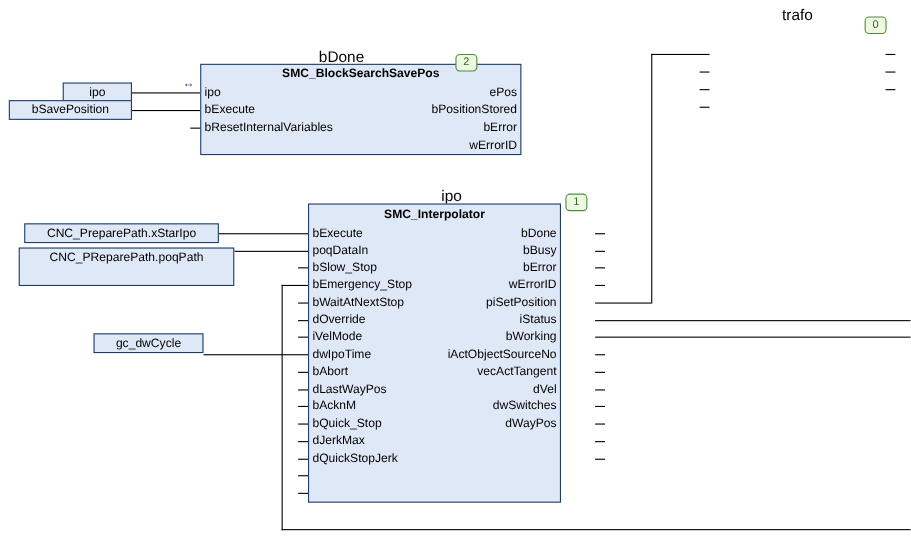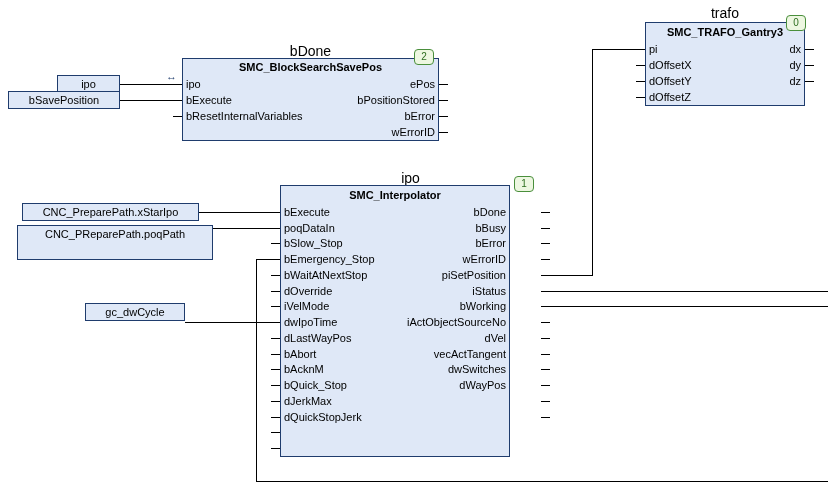--- a/index.html
+++ b/index.html
@@ -92,21 +92,21 @@
 
   <div class="operand" style="left:57px;top:75px;width:63px;height:18px">ipo</div>
   <div class="operand" style="left:8px;top:91px;width:112px;height:18px">bSavePosition</div>
   <div class="operand" style="left:22px;top:203px;width:177px;height:18px">CNC_PreparePath.xStarIpo</div>
   <div class="operand" style="left:17px;top:225px;width:196px;height:35px">CNC_PReparePath.poqPath</div>
   <div class="operand" style="left:85px;top:303px;width:100px;height:18px">gc_dwCycle</div>
 
   <div class="instance-label" style="left:182px;top:45px;width:257px">bDone</div>
   <div class="badge" style="left:414px;top:49px">2</div>
   <span class="inout-marker" style="left:166px;top:71px">↔</span>
-  <div class="fb-block" style="left:182px;top:58px;width:257px;height:83px">
+  <div class="fb-block" style="left:182px;top:58px;width:292px;height:83px">
     <div class="fb-title">SMC_BlockSearchSavePos</div>
     <div class="fb-rows">
       <div class="fb-row r16">
           <span class="pin-in">ipo</span>
           <span class="pin-out">ePos</span>
         </div>
       <div class="fb-row r16">
           <span class="pin-in">bExecute</span>
           <span class="pin-out">bPositionStored</span>
         </div>
@@ -152,26 +152,26 @@
         </div>
       <div class="fb-row r157">
           <span class="pin-in">iVelMode</span>
           <span class="pin-out">bWorking</span>
         </div>
       <div class="fb-row r157">
           <span class="pin-in">dwIpoTime</span>
           <span class="pin-out">iActObjectSourceNo</span>
         </div>
       <div class="fb-row r157">
+          <span class="pin-in">bAbort</span>
+          <span class="pin-out">vecActTangent</span>
+        </div>
+      <div class="fb-row r157">
           <span class="pin-in">dLastWayPos</span>
           <span class="pin-out">dVel</span>
-        </div>
-      <div class="fb-row r157">
-          <span class="pin-in">bAbort</span>
-          <span class="pin-out">vecActTangent</span>
         </div>
       <div class="fb-row r157">
           <span class="pin-in">bAcknM</span>
           <span class="pin-out">dwSwitches</span>
         </div>
       <div class="fb-row r157">
           <span class="pin-in">bQuick_Stop</span>
           <span class="pin-out">dWayPos</span>
         </div>
       <div class="fb-row r157">
@@ -180,35 +180,14 @@
         </div>
       <div class="fb-row r157">
           <span class="pin-in">dQuickStopJerk</span>
           <span class="pin-out"></span>
         </div>
     </div>
   </div>
 
   <div class="instance-label" style="left:645px;top:7px;width:160px">trafo</div>
   <div class="badge" style="left:786px;top:15px">0</div>
-  <div class="fb-block" style="left:645px;top:22px;width:160px;height:84px">
-    <div class="fb-title" style="height:18px;line-height:18px">SMC_TRAFO_Gantry3</div>
-    <div class="fb-rows">
-      <div class="fb-row r16">
-          <span class="pin-in">pi</span>
-          <span class="pin-out">dx</span>
-        </div>
-      <div class="fb-row r16">
-          <span class="pin-in">dOffsetX</span>
-          <span class="pin-out">dy</span>
-        </div>
-      <div class="fb-row r16">
-          <span class="pin-in">dOffsetY</span>
-          <span class="pin-out">dz</span>
-        </div>
-      <div class="fb-row r16">
-          <span class="pin-in">dOffsetZ</span>
-          <span class="pin-out"></span>
-        </div>
-    </div>
-  </div>
 
 </div>
 
 </body></html>

